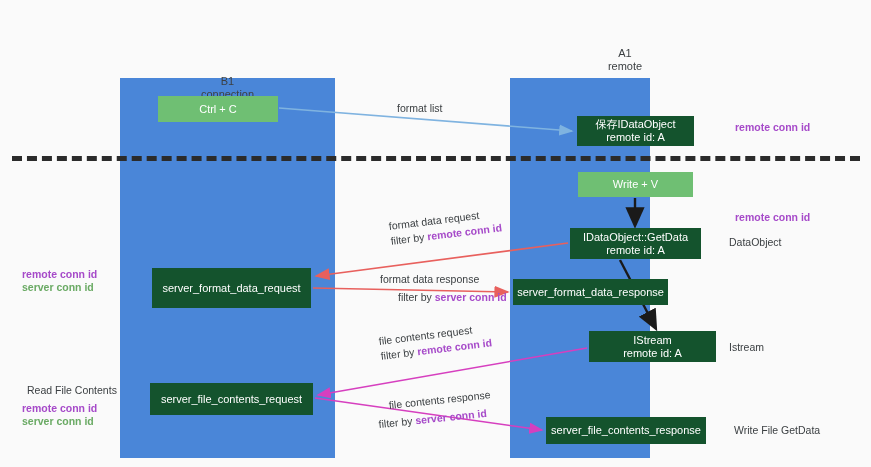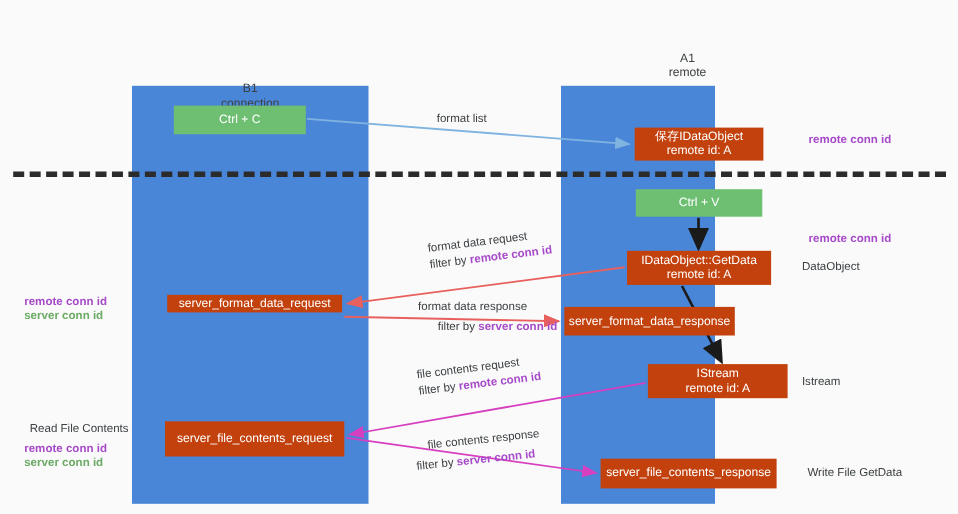--- a/index.html
+++ b/index.html
@@ -27,27 +27,27 @@
   #head-b1{left:120px;top:47px;width:215px;margin-top:28px;}
   #head-a1{left:510px;top:47px;width:230px;}
 
   
   .node{
     position:absolute;box-sizing:border-box;display:flex;
     align-items:center;justify-content:center;text-align:center;
     color:#ffffff;font-size:11px;line-height:13px;white-space:pre-line;
   }
   .green{background:#6fbf73;text-align:center;}
-  .orange{background:#c2410c;}
+  .orange{background:#14532d;}
 
   #n-ctrlc{left:158px;top:96px;width:120px;height:26px;}
   #n-dataobj{left:577px;top:116px;width:117px;height:30px;}
   #n-ctrlv{left:578px;top:172px;width:115px;height:25px;}
   #n-getdata{left:570px;top:228px;width:131px;height:31px;}
-  #n-fmtreq{left:152px;top:268px;width:159px;height:16px;}
+  #n-fmtreq{left:152px;top:268px;width:159px;height:40px;}
   #n-fmtresp{left:513px;top:279px;width:155px;height:26px;}
   #n-istream{left:589px;top:331px;width:127px;height:31px;}
   #n-filereq{left:150px;top:383px;width:163px;height:32px;}
   #n-fileresp{left:546px;top:417px;width:160px;height:27px;}
 
   
   #divider{
     position:absolute;left:12px;top:156px;width:848px;height:0;
     border-top:5px dashed #2b2b2b;
   }
@@ -118,21 +118,21 @@
     <line x1="620" y1="260" x2="655" y2="327" stroke="#1a1a1a" stroke-width="2.4" marker-end="url(#ah-blk)"></line>
 
     <line x1="587" y1="348" x2="318" y2="395" stroke="#d63fbf" stroke-width="1.6" marker-end="url(#ah-mag)"></line>
 
     <line x1="315" y1="398" x2="542" y2="430" stroke="#d63fbf" stroke-width="1.6" marker-end="url(#ah-mag)"></line>
   </svg>
 
   <div class="node green" id="n-ctrlc">Ctrl + C</div>
   <div class="node orange" id="n-dataobj">保存IDataObject
 remote id: A</div>
-  <div class="node green" id="n-ctrlv">Ctrl + V</div>
+  <div class="node green" id="n-ctrlv">Write + V</div>
   <div class="node orange" id="n-getdata">IDataObject::GetData
 remote id: A</div>
   <div class="node orange" id="n-fmtreq">server_format_data_request</div>
   <div class="node orange" id="n-fmtresp">server_format_data_response</div>
   <div class="node orange" id="n-istream">IStream
 remote id: A</div>
   <div class="node orange" id="n-filereq">server_file_contents_request</div>
   <div class="node orange" id="n-fileresp">server_file_contents_response</div>
 
   <div id="divider"></div>

